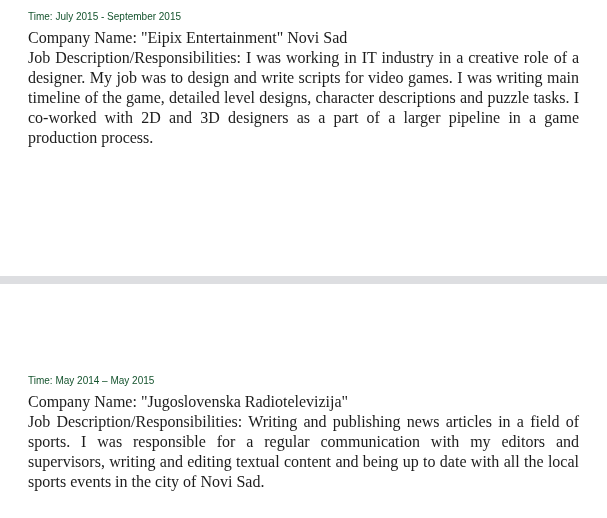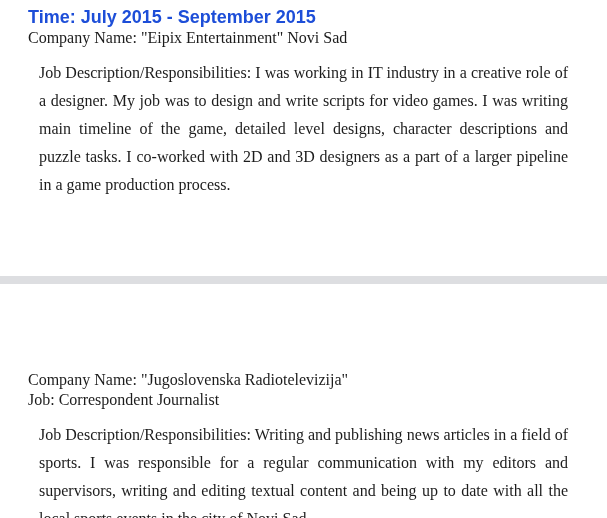--- a/index.html
+++ b/index.html
@@ -24,34 +24,34 @@
     left: 28px;
     width: 551px;
     color: #1c1c1c;
     font-size: 16px;
     line-height: 20px;
   }
   .entry-1 { top: 6px; }
   .entry-2 { top: 370px; }
   .time {
     font-family: "Liberation Sans", sans-serif;
-    font-weight: bold;
-    font-size: 18px;
+    font-weight: normal;
+    font-size: 10px;
     line-height: 22px;
-    color: #1d4ed8;
+    color: #14532d;
   }
   .line {
     line-height: 20px;
   }
   .u {
   }
   .desc {
-    margin: 11px;
+    margin: 0;
     text-align: justify;
-    line-height: 28px;
+    line-height: 20px;
   }
   .page-separator {
     position: absolute;
     left: 0;
     top: 276px;
     width: 607px;
     height: 8px;
     background: #dddee1;
   }
 </style>
@@ -62,18 +62,18 @@
 
   <div class="entry entry-1">
     <div class="time">Time: July 2015 - September 2015</div>
     <div class="line"><span class="u">Company Name</span><span>: </span><span>"Eipix Entertainment" Novi Sad</span></div>
     <p class="desc"><span class="u">Job Description/Responsibilities</span><span>: </span><span>I was working in IT industry in a creative role of a designer. My job was to design and write scripts for video games. I was writing main timeline of the game, detailed level designs, character descriptions and puzzle tasks. I co-worked with 2D and 3D designers as a part of a larger pipeline in a game production process.</span></p>
   </div>
 
   <div class="page-separator"></div>
 
   <div class="entry entry-2">
+    <div class="time">Time: May 2014 – May 2015</div>
     <div class="line"><span class="u">Company Name</span><span>: </span><span>"Jugoslovenska Radiotelevizija"</span></div>
-    <div class="line"><span class="u">Job</span><span>: </span><span>Correspondent Journalist</span></div>
     <p class="desc"><span class="u">Job Description/Responsibilities</span><span>: </span><span>Writing and publishing news articles in a field of sports. I was responsible for a regular communication with my editors and supervisors, writing and editing textual content and being up to date with all the local sports events in the city of Novi Sad.</span></p>
   </div>
 
 </div>
 
 </body></html>

